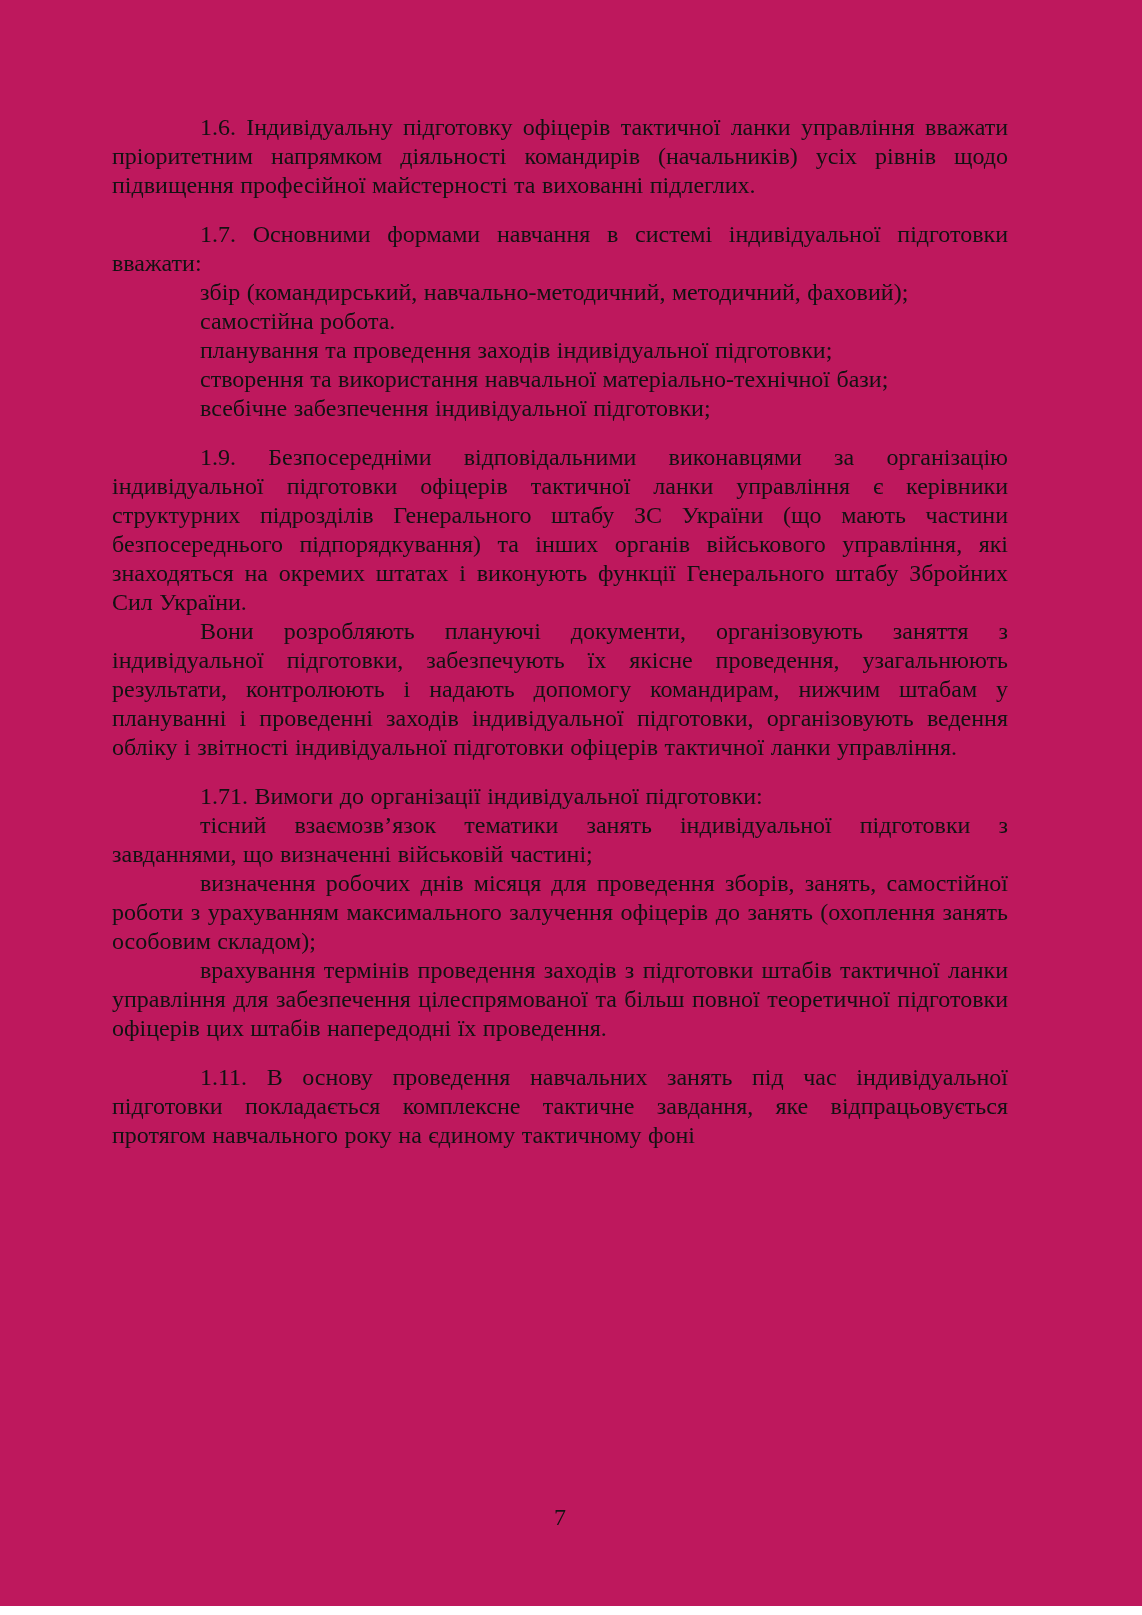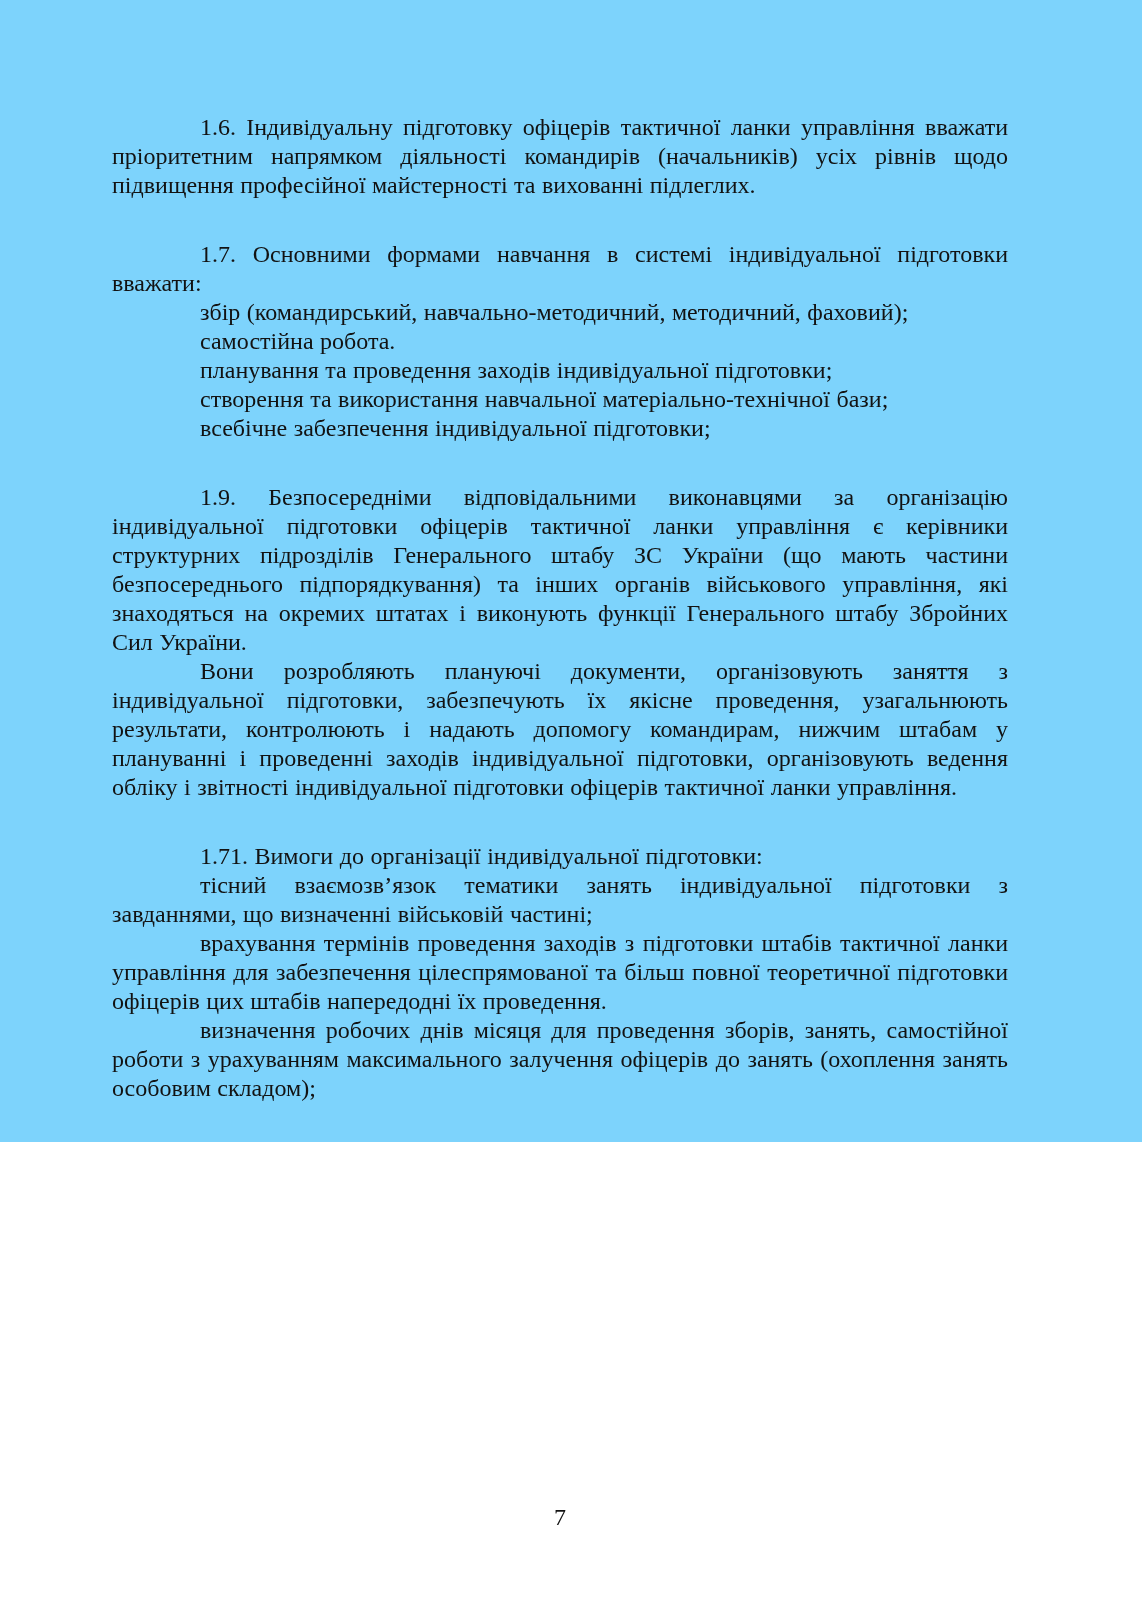--- a/index.html
+++ b/index.html
@@ -9,37 +9,37 @@
   }
   body {
     width: 1142px;
     height: 1615px;
     position: relative;
     overflow: hidden;
   }
   .page {
     box-sizing: border-box;
     width: 1142px;
-    height: 1142px;
+    height: 1606px;
     padding: 113px 134px 8px 112px;
-    background: #7dd3fc;
+    background: #be185d;
     font-family: "Liberation Serif", "DejaVu Serif", serif;
     font-size: 24px;
     line-height: 29px;
     color: #121212;
     position: relative;
   }
   .para {
     margin: 0;
     text-align: justify;
     text-indent: 88px;
     word-spacing: 0.02em;
   }
   .sec {
-    margin-top: 40px;
+    margin-top: 20px;
   }
   .page-number {
     position: absolute;
     top: 1503px;
     left: 112px;
     width: 896px;
     text-align: center;
     font-family: "Liberation Serif", "DejaVu Serif", serif;
     font-size: 24px;
     line-height: 29px;
@@ -58,18 +58,19 @@
 
   <p class="para">планування та проведення заходів індивідуальної підготовки;</p>
   <p class="para">створення та використання навчальної матеріально-технічної бази;</p>
   <p class="para">всебічне забезпечення індивідуальної підготовки;</p>
 
   <p class="para sec">1.9. Безпосередніми відповідальними виконавцями за організацію індивідуальної підготовки офіцерів тактичної ланки управління є керівники структурних підрозділів Генерального штабу ЗС України (що мають частини безпосереднього підпорядкування) та інших органів військового управління, які знаходяться на окремих штатах і виконують функції Генерального штабу Збройних Сил України.</p>
   <p class="para">Вони розробляють плануючі документи, організовують заняття з індивідуальної підготовки, забезпечують їх якісне проведення, узагальнюють результати, контролюють і надають допомогу командирам, нижчим штабам у плануванні і проведенні заходів індивідуальної підготовки, організовують ведення обліку і звітності індивідуальної підготовки офіцерів тактичної ланки управління.</p>
 
   <p class="para sec">1.71. Вимоги до організації індивідуальної підготовки:</p>
   <p class="para">тісний взаємозв’язок тематики занять індивідуальної підготовки з завданнями, що визначенні військовій частині;</p>
+  <p class="para">визначення робочих днів місяця для проведення зборів, занять, самостійної роботи з урахуванням максимального залучення офіцерів до занять (охоплення занять особовим складом);</p>
   <p class="para">врахування термінів проведення заходів з підготовки штабів тактичної ланки управління для забезпечення цілеспрямованої та більш повної теоретичної підготовки офіцерів цих штабів напередодні їх проведення.</p>
-  <p class="para">визначення робочих днів місяця для проведення зборів, занять, самостійної роботи з урахуванням максимального залучення офіцерів до занять (охоплення занять особовим складом);</p>
 
+  <p class="para sec">1.11. В основу проведення навчальних занять під час індивідуальної підготовки покладається комплексне тактичне завдання, яке відпрацьовується протягом навчального року на єдиному тактичному фоні</p>
 
   <div class="page-number">7</div>
 </div>
 
 </body></html>

